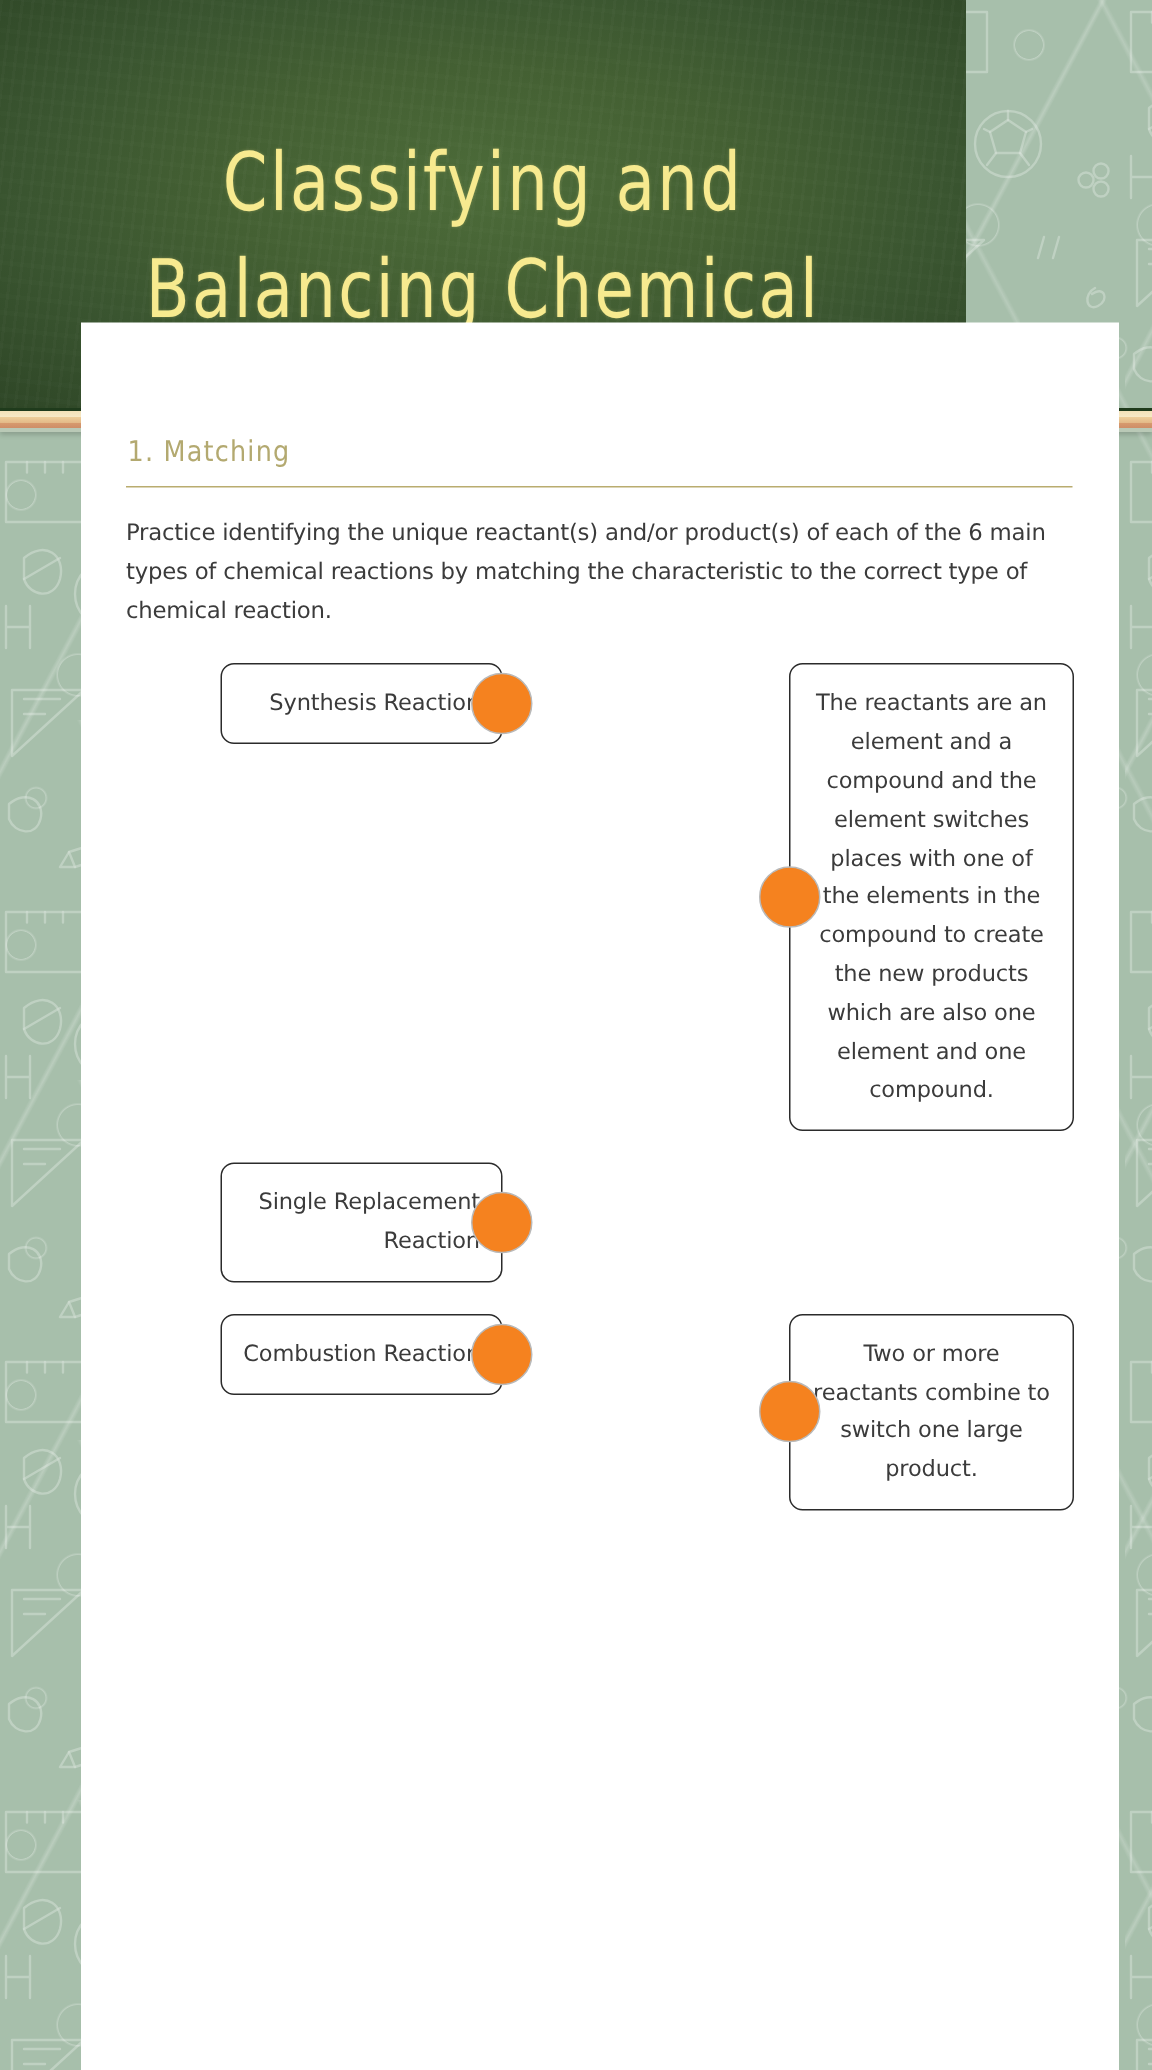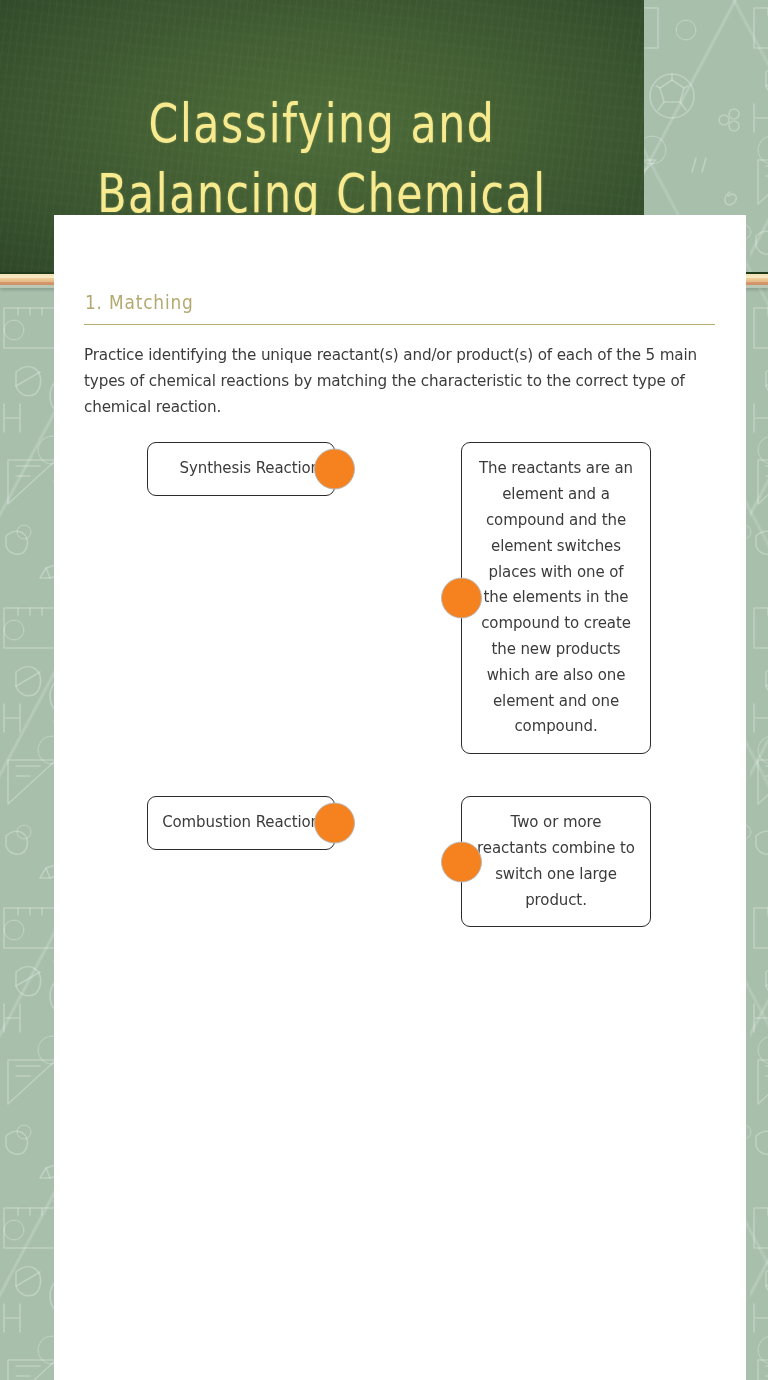--- a/index.html
+++ b/index.html
@@ -141,21 +141,21 @@
 
   .term-col {
     width: 283px;
     display: flex;
     justify-content: flex-start;
     padding-left: 63px;
   }
   .desc-col {
     flex: 1;
     display: flex;
-    justify-content: flex-start;
+    justify-content: flex-end;
     padding-left: 94px;
   }
 
   .match-box {
     position: relative;
     border: 1px solid #2b2b2b;
     border-radius: 9px;
     background: #ffffff;
     font-family: "DejaVu Sans", sans-serif;
     font-size: 15px;
@@ -242,41 +242,47 @@
 <div class="chalkboard">
   <h1 class="board-title">Classifying and Balancing Chemical Reactions</h1>
 </div>
 <div class="ledge"></div>
 
 <div class="worksheet">
 
   <div class="section-heading">1. Matching</div>
   <div class="section-rule"></div>
 
-  <p class="instructions">Practice identifying the unique reactant(s) and/or product(s) of each of the 5 main types of chemical reactions by matching the characteristic to the correct type of chemical reaction.</p>
+  <p class="instructions">Practice identifying the unique reactant(s) and/or product(s) of each of the 6 main types of chemical reactions by matching the characteristic to the correct type of chemical reaction.</p>
 
   <div class="match-list">
 
     <div class="match-row">
       <div class="term-col">
         <div class="match-box term-box">
           <span>Synthesis Reaction</span>
           <span class="dot dot-right"></span>
         </div>
       </div>
       <div class="desc-col">
         <div class="match-box desc-box">
           <span>The reactants are an element and a compound and the element switches places with one of the elements in the compound to create the new products which are also one element and one compound.</span>
           <span class="dot dot-left"></span>
         </div>
       </div>
     </div>
     <div class="row-gap"></div>
 
     <div class="match-row">
+      <div class="term-col">
+        <div class="match-box term-box">
+          <span>Single Replacement Reaction</span>
+          <span class="dot dot-right"></span>
+        </div>
+      </div>
     </div>
     <div class="row-gap"></div>
 
     <div class="match-row">
       <div class="term-col">
         <div class="match-box term-box">
           <span>Combustion Reaction</span>
           <span class="dot dot-right"></span>
         </div>
       </div>

